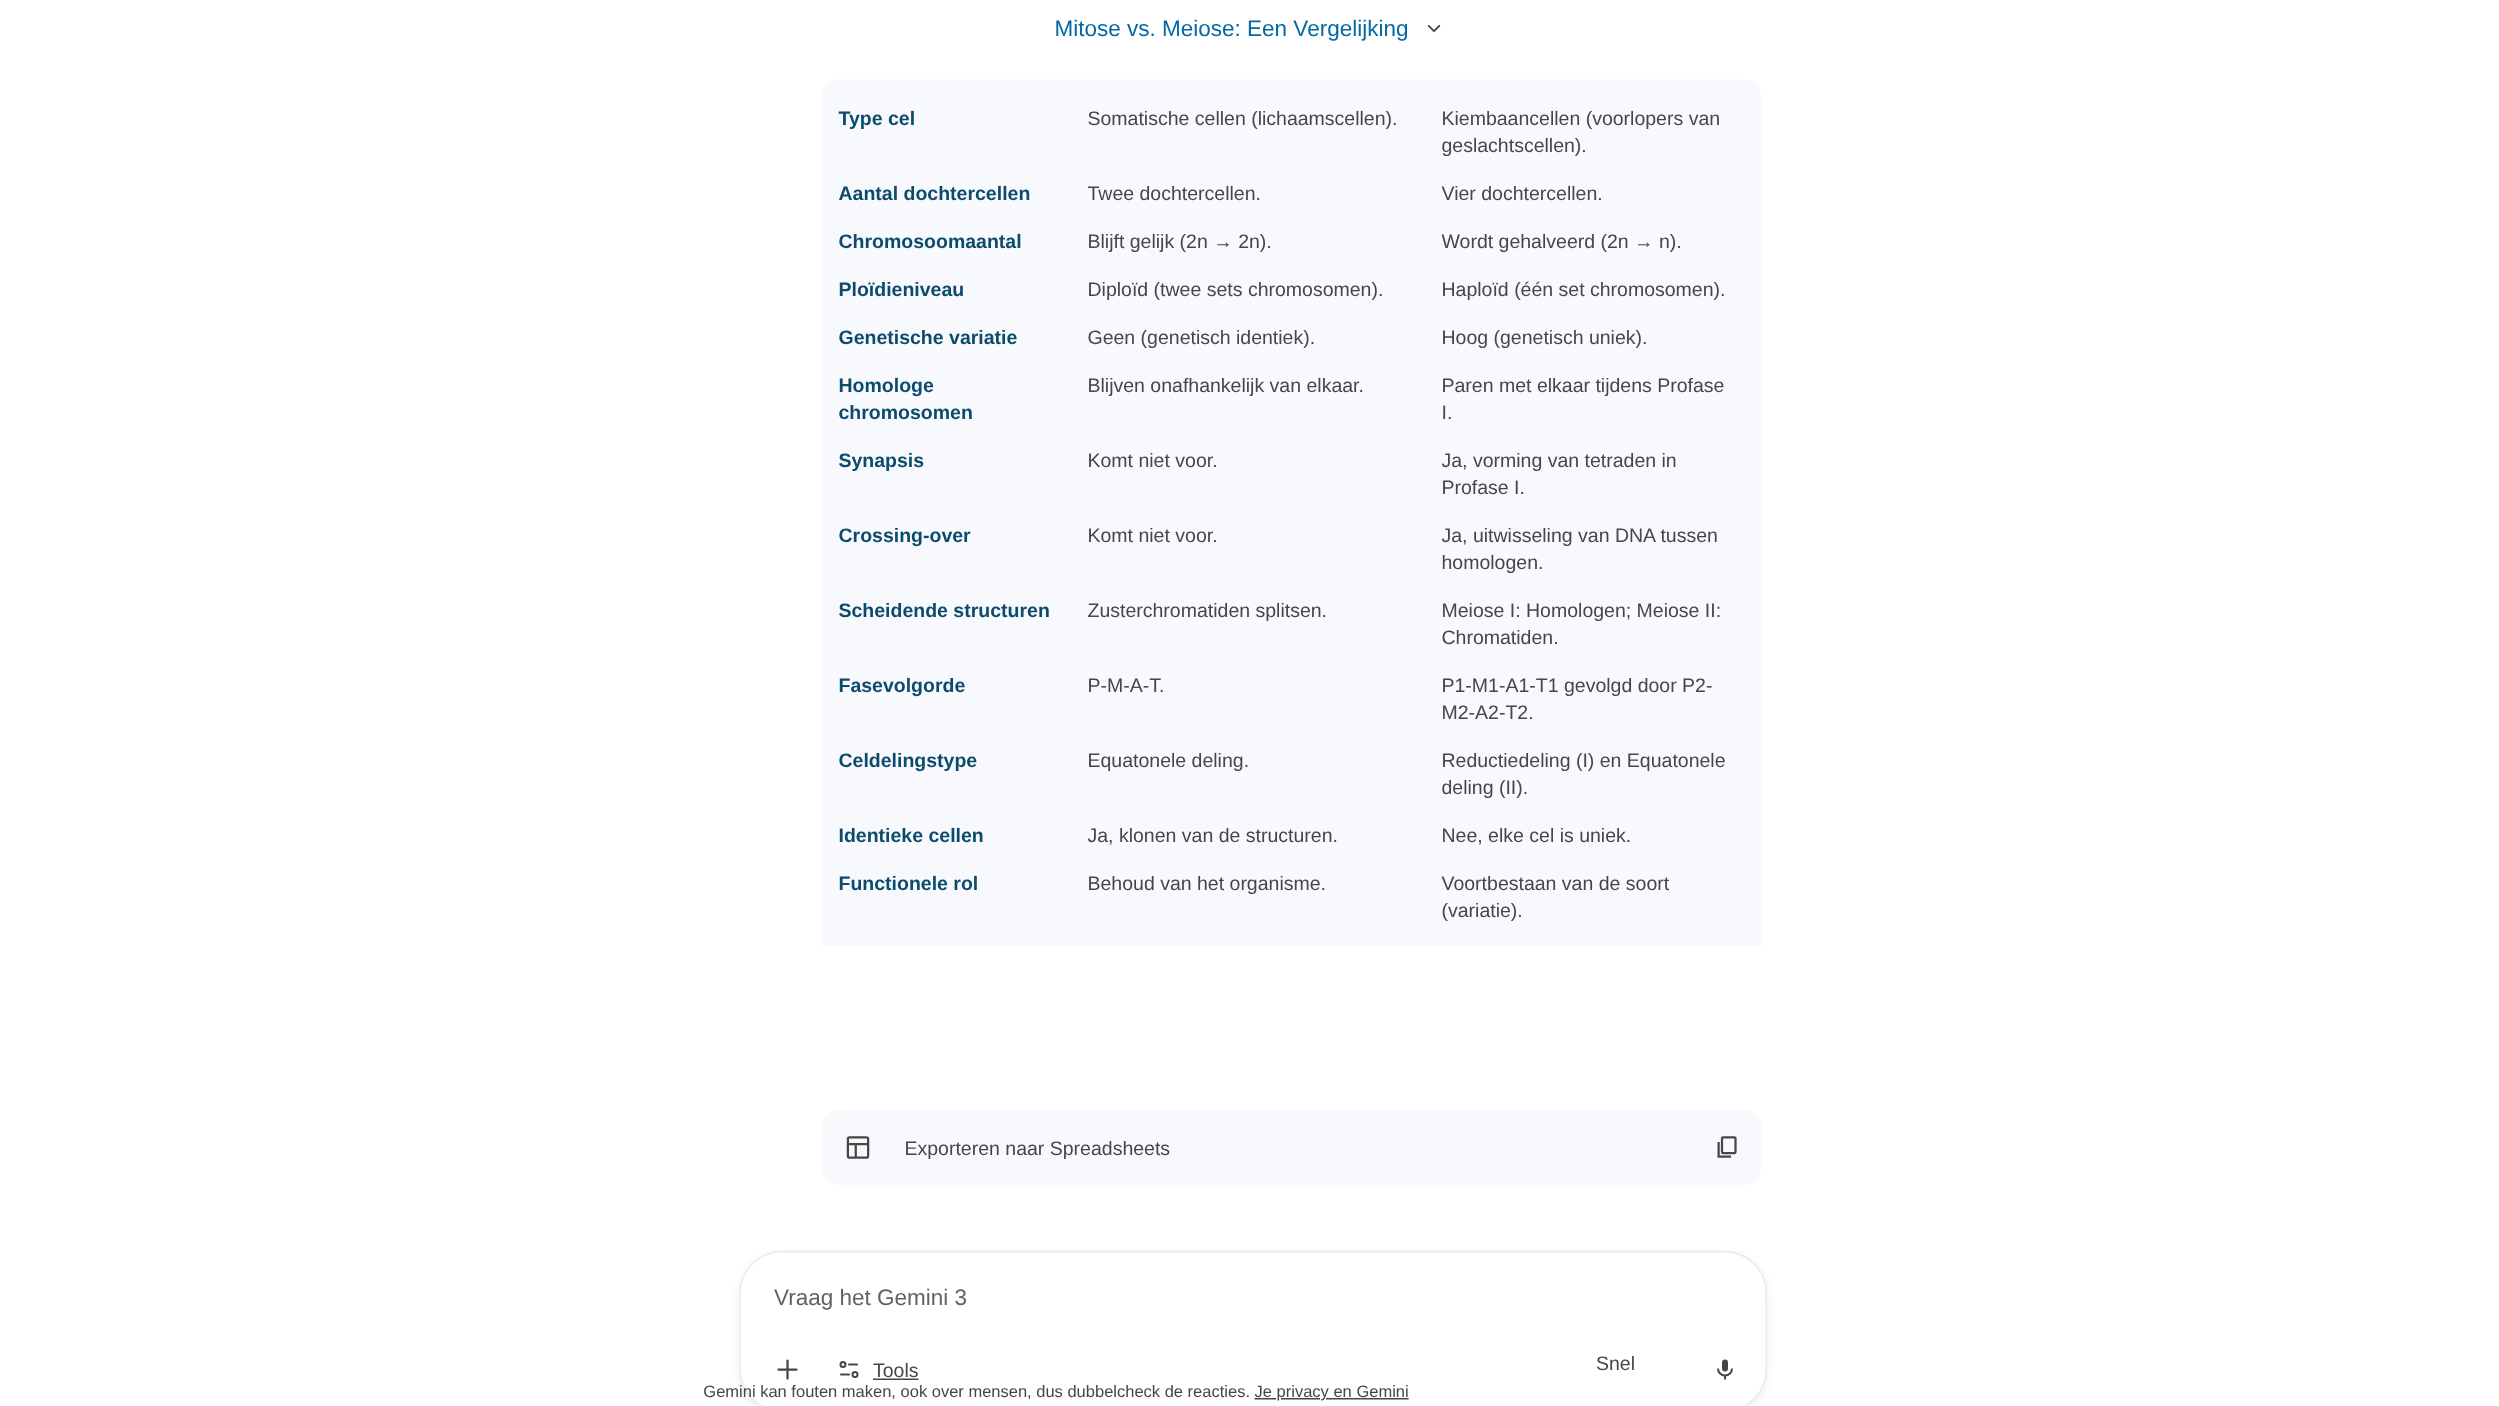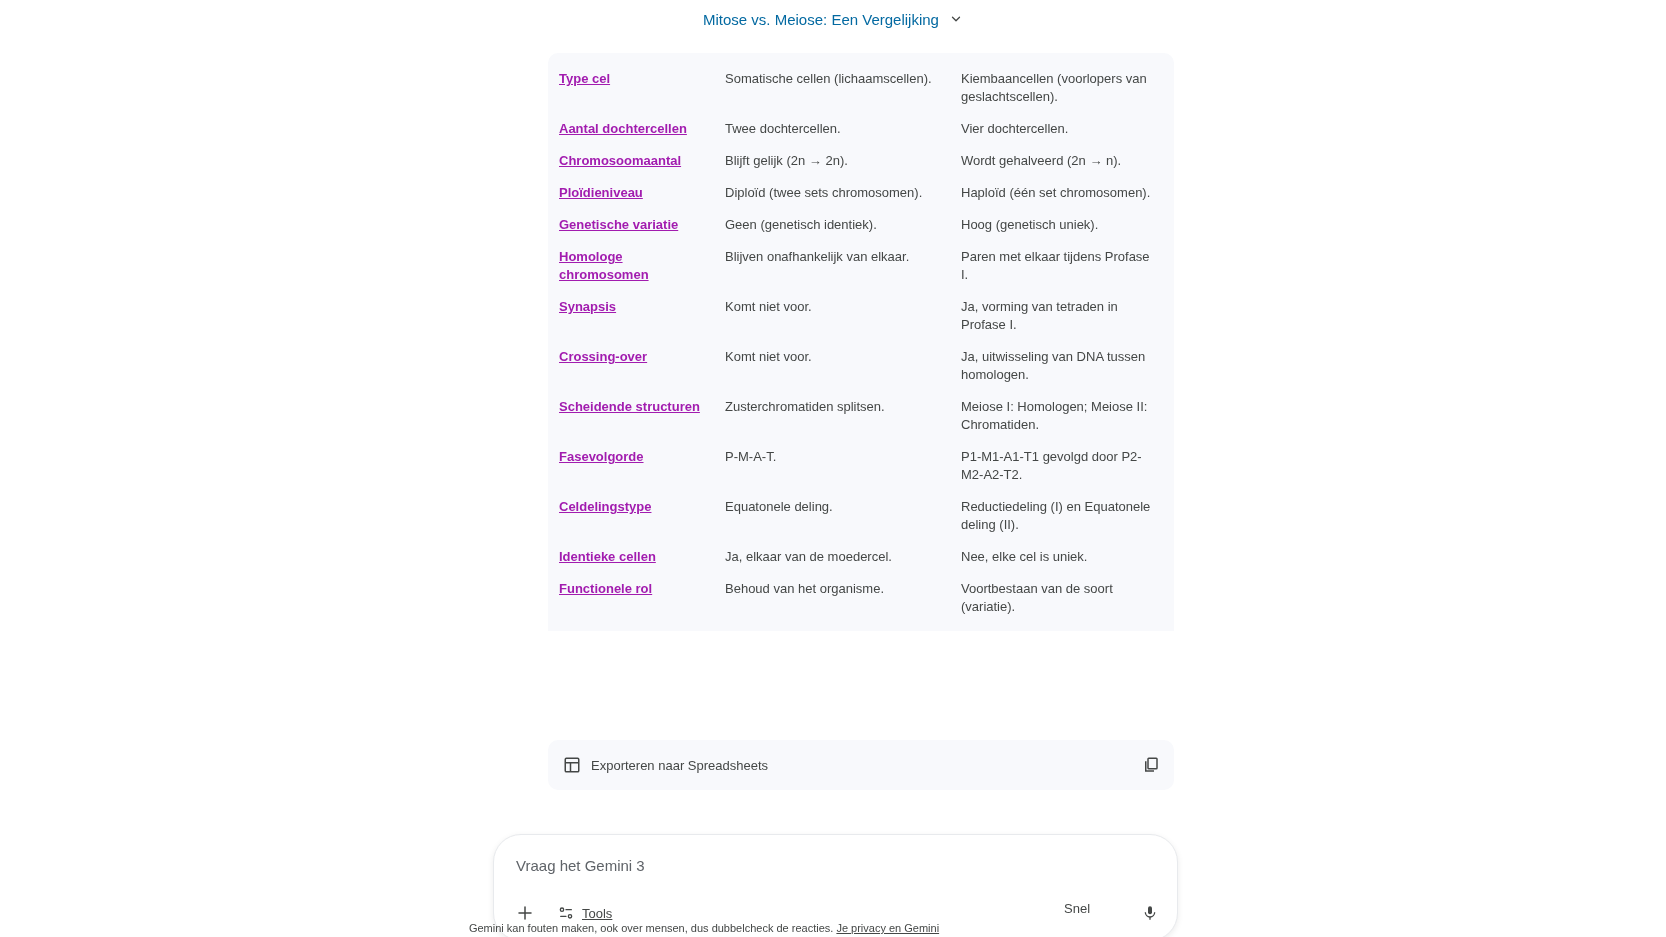--- a/index.html
+++ b/index.html
@@ -19,31 +19,31 @@
   .table-card {
     position: absolute; left: 548px; top: 53px; width: 626px;
     background: #f8f9fc; border-radius: 10px 10px 0 0;
     padding: 10px 0 8px 0;
   }
   table { border-collapse: collapse; width: 100%; }
   td {
     vertical-align: top; font-size: 13px; line-height: 18px;
     padding: 7px 10px 7px 10px; color: #444746;
   }
-  td.label { font-weight: bold; color: #a21caf; width: 167px; padding-left: 11px; text-decoration: underline; }
+  td.label { font-weight: bold; color: #0c4a6e; width: 167px; padding-left: 11px; }
   td.mitose { width: 236px; }
   td.meiose { padding-right: 14px; }
 
   .export-bar {
     position: absolute; left: 548px; top: 740px; width: 626px; height: 50px;
     background: #f8f9fc; border-radius: 10px;
     display: flex; align-items: center; justify-content: space-between;
     padding: 0 14px 0 15px;
   }
-  .export-btn { display: flex; align-items: center; gap: 10px; cursor: pointer; font-size: 13px; color: #444746; }
+  .export-btn { display: flex; align-items: center; gap: 22px; cursor: pointer; font-size: 13px; color: #444746; }
   .export-btn svg, .copy-btn svg { width: 18px; height: 18px; }
   .copy-btn { cursor: pointer; display: flex; align-items: center; }
 
   .input-box {
     position: absolute; left: 493px; top: 803px; width: 685px; height: 107px;
     background: #ffffff; border-radius: 28px;
     border: 1px solid #e8eaed;
     box-shadow: 0 2px 6px rgba(0,0,0,0.08);
     margin-top: 31px;
   }
@@ -145,21 +145,21 @@
           <td class="mitose">P-M-A-T.</td>
           <td class="meiose">P1-M1-A1-T1 gevolgd door P2-M2-A2-T2.</td>
         </tr>
         <tr>
           <td class="label">Celdelingstype</td>
           <td class="mitose">Equatonele deling.</td>
           <td class="meiose">Reductiedeling (I) en Equatonele deling (II).</td>
         </tr>
         <tr>
           <td class="label">Identieke cellen</td>
-          <td class="mitose">Ja, elkaar van de moedercel.</td>
+          <td class="mitose">Ja, klonen van de structuren.</td>
           <td class="meiose">Nee, elke cel is uniek.</td>
         </tr>
         <tr>
           <td class="label">Functionele rol</td>
           <td class="mitose">Behoud van het organisme.</td>
           <td class="meiose">Voortbestaan van de soort (variatie).</td>
         </tr>
       </tbody>
   </table>
 </div>

